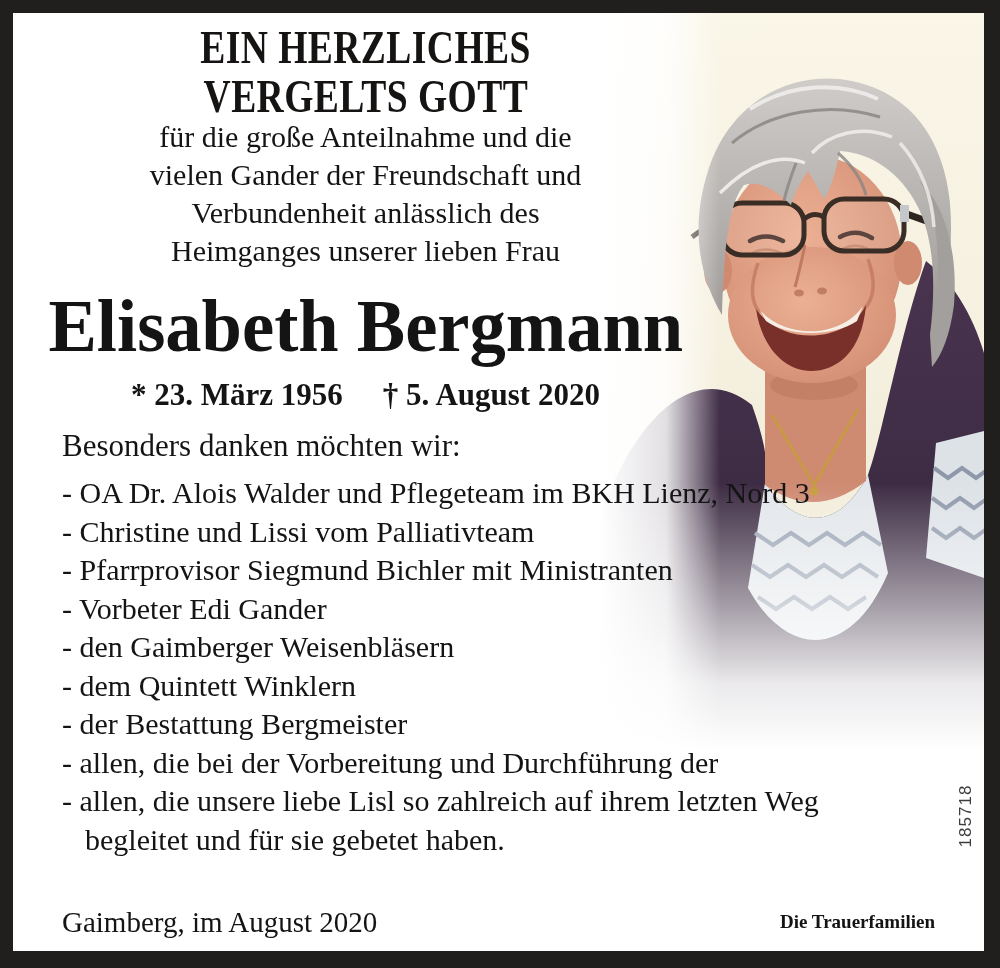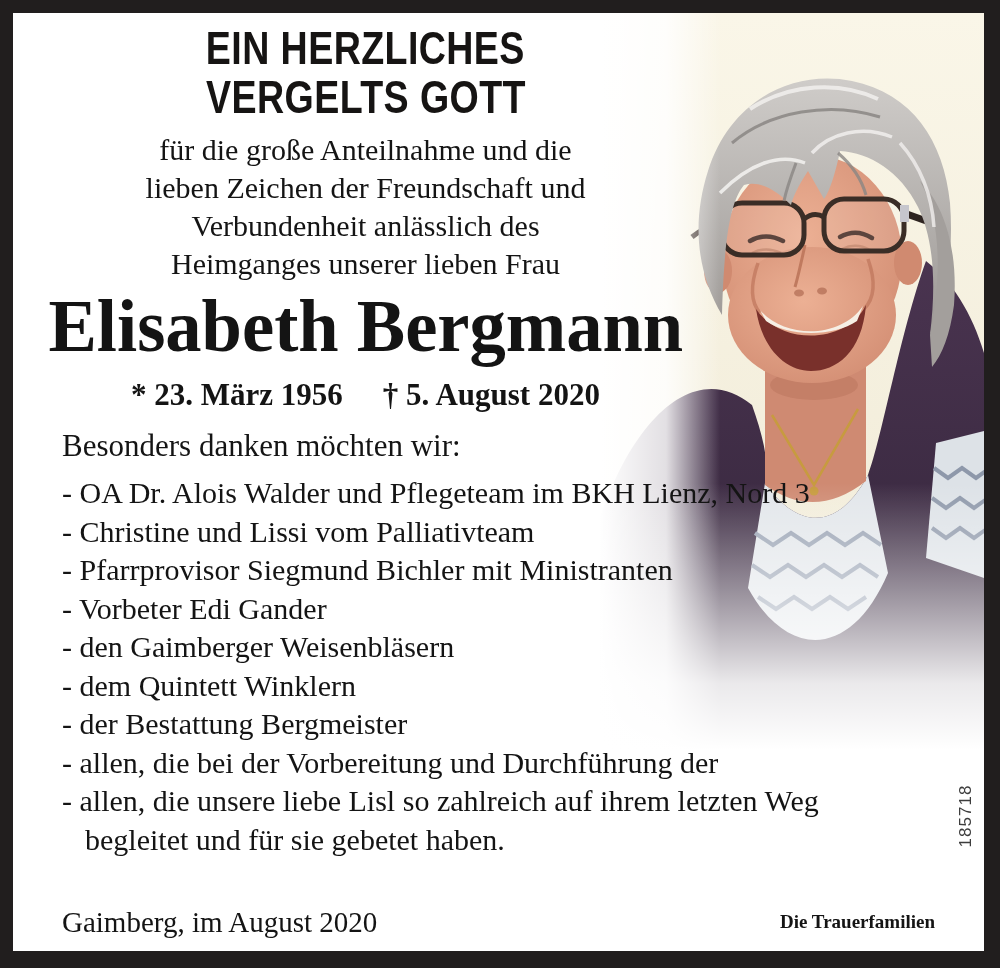--- a/index.html
+++ b/index.html
@@ -11,25 +11,25 @@
     position:absolute;left:13px;top:13px;width:971px;height:938px;
     background:#ffffff;
   }
   
   .photo{position:absolute;top:0;right:0;width:384px;height:737px;z-index:1;}
   .photo svg{display:block;width:100%;height:100%;}
   
   .txt{position:absolute;z-index:2;}
   .headline{
     left:0;top:10px;width:705px;text-align:center;
-    font-family:Liberation Sans, sans-serif;font-weight:700;
+    font-family:Liberation Serif, serif;font-weight:700;
     font-size:47px;line-height:49px;color:#161413;
   }
   .headline .cond{display:inline-block;transform:scaleX(.80);transform-origin:50% 50%;white-space:nowrap;letter-spacing:.5px;}
-  .intro{left:0;top:118px;width:705px;text-align:center;font-size:30px;line-height:38px;}
+  .intro{left:0;top:105px;width:705px;text-align:center;font-size:30px;line-height:38px;}
   .name{
     left:0;top:272px;width:705px;text-align:center;
     font-size:74px;line-height:82px;font-weight:700;white-space:nowrap;
   }
   .name .cond{display:inline-block;transform:scaleX(.98);transform-origin:50% 50%;}
   .dates{left:0;top:364px;width:705px;text-align:center;font-weight:700;font-size:31px;line-height:36px;white-space:nowrap;}
   .dates span{display:inline-block;margin:0 20px;}
   .thanks-intro{left:49px;top:414px;font-size:31px;line-height:38px;}
   .thanks{left:49px;top:461px;width:905px;font-size:30px;line-height:38.5px;}
   .thanks .line{white-space:nowrap;}
@@ -148,21 +148,21 @@
       </svg>
     </div>
 
     <div class="txt headline">
       <div><span class="cond">EIN HERZLICHES</span></div>
       <div><span class="cond">VERGELTS GOTT</span></div>
     </div>
 
     <div class="txt intro">
       <div>für die große Anteilnahme und die</div>
-      <div>lieben Zeichen der Freundschaft und</div>
+      <div>vielen Gander der Freundschaft und</div>
       <div>Verbundenheit anlässlich des</div>
       <div>Heimganges unserer lieben Frau</div>
     </div>
 
     <div class="txt name">
       <span class="cond">Elisabeth Bergmann</span>
     </div>
 
     <div class="txt dates">
       <span>* 23. März 1956</span><span>† 5. August 2020</span>

